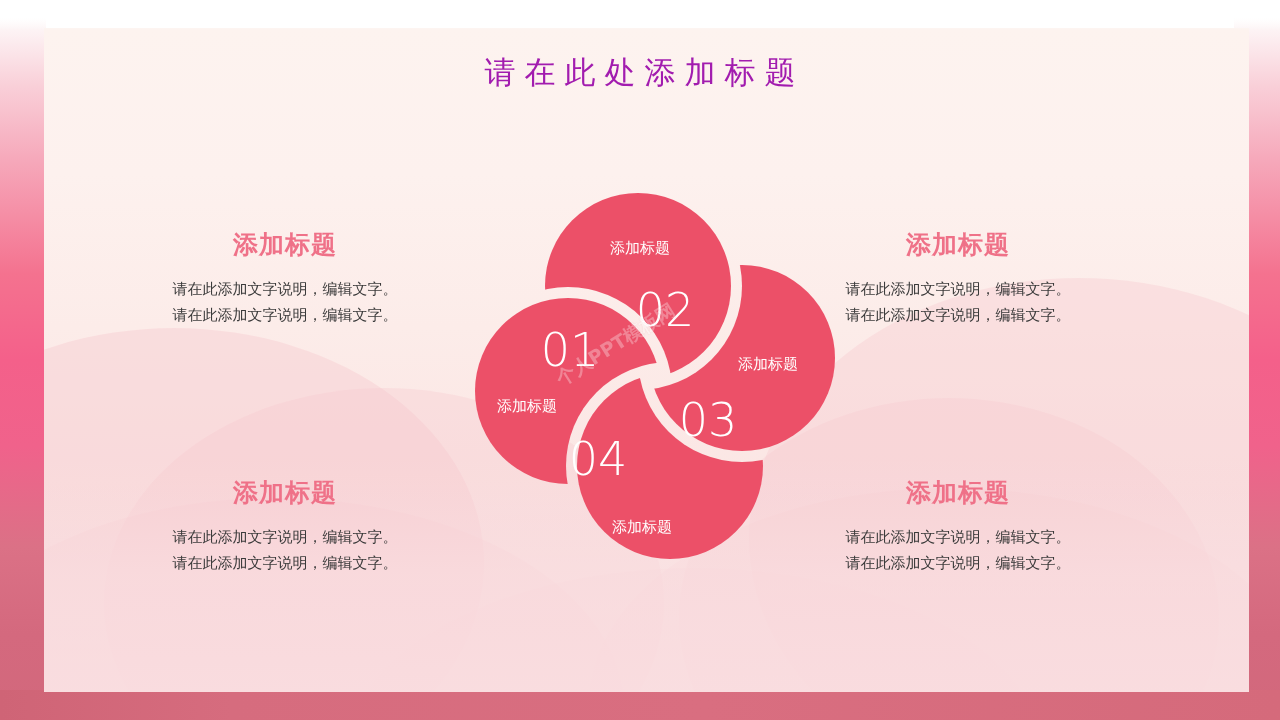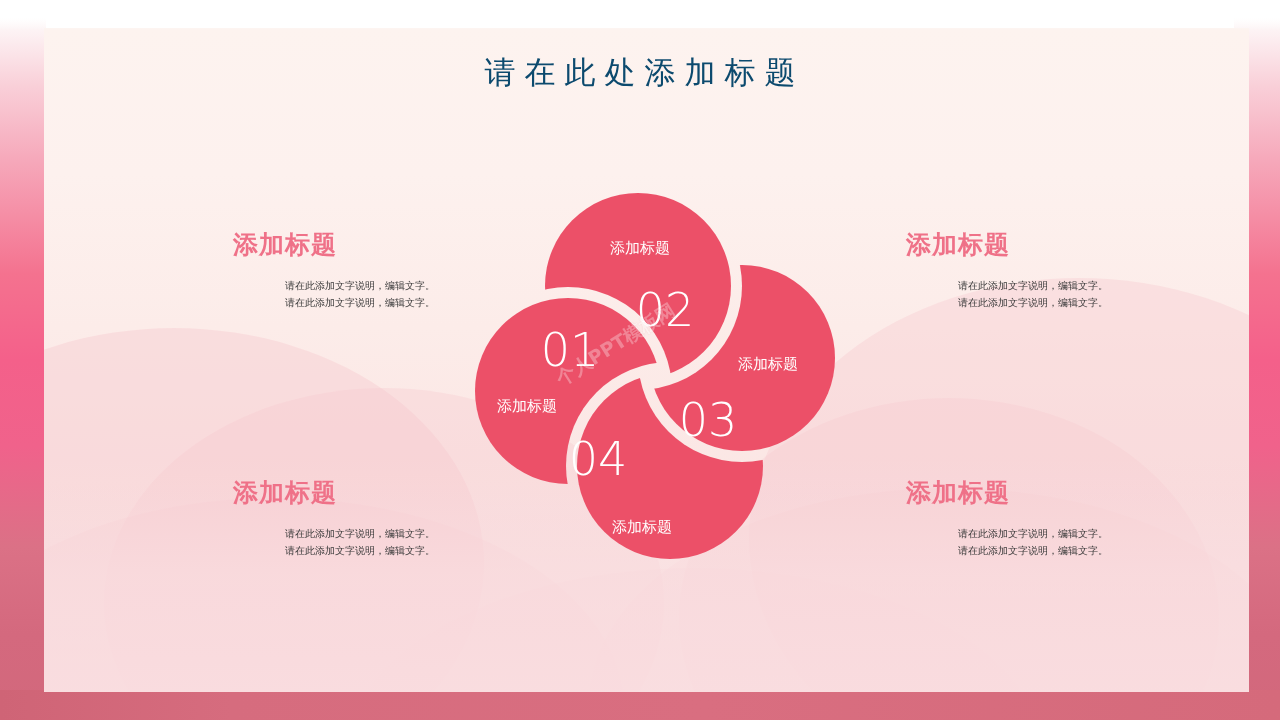--- a/index.html
+++ b/index.html
@@ -102,21 +102,21 @@
 
   
   #slide-title {
     position: absolute;
     left: 0;
     right: 0;
     top: 52px;
     text-align: center;
     font-size: 31px;
     letter-spacing: 9px;
-    color: #0c4a6e;
+    color: #a21caf;
     font-weight: 400;
     text-indent: 9px;
     z-index: 6;
   }
 
   
   .txt-block {
     position: absolute;
     width: 300px;
     z-index: 6;
@@ -124,24 +124,24 @@
   .txt-block .bt {
     font-size: 25px;
     color: #ef7188;
     font-weight: 700;
     text-align: center;
     letter-spacing: 1px;
     margin-bottom: 16px;
     white-space: nowrap;
   }
   .txt-block .bl {
-    font-size: 10px;
+    font-size: 15px;
     color: #3a3a3a;
     line-height: 1.72;
-    text-align: right;
+    text-align: center;
     white-space: nowrap;
   }
 
   .tb-tl { left: 135px; top: 228px; }
   .tb-tr { left: 808px; top: 228px; }
   .tb-bl { left: 135px; top: 476px; }
   .tb-br { left: 808px; top: 476px; }
 
   
   #pinwheel {

